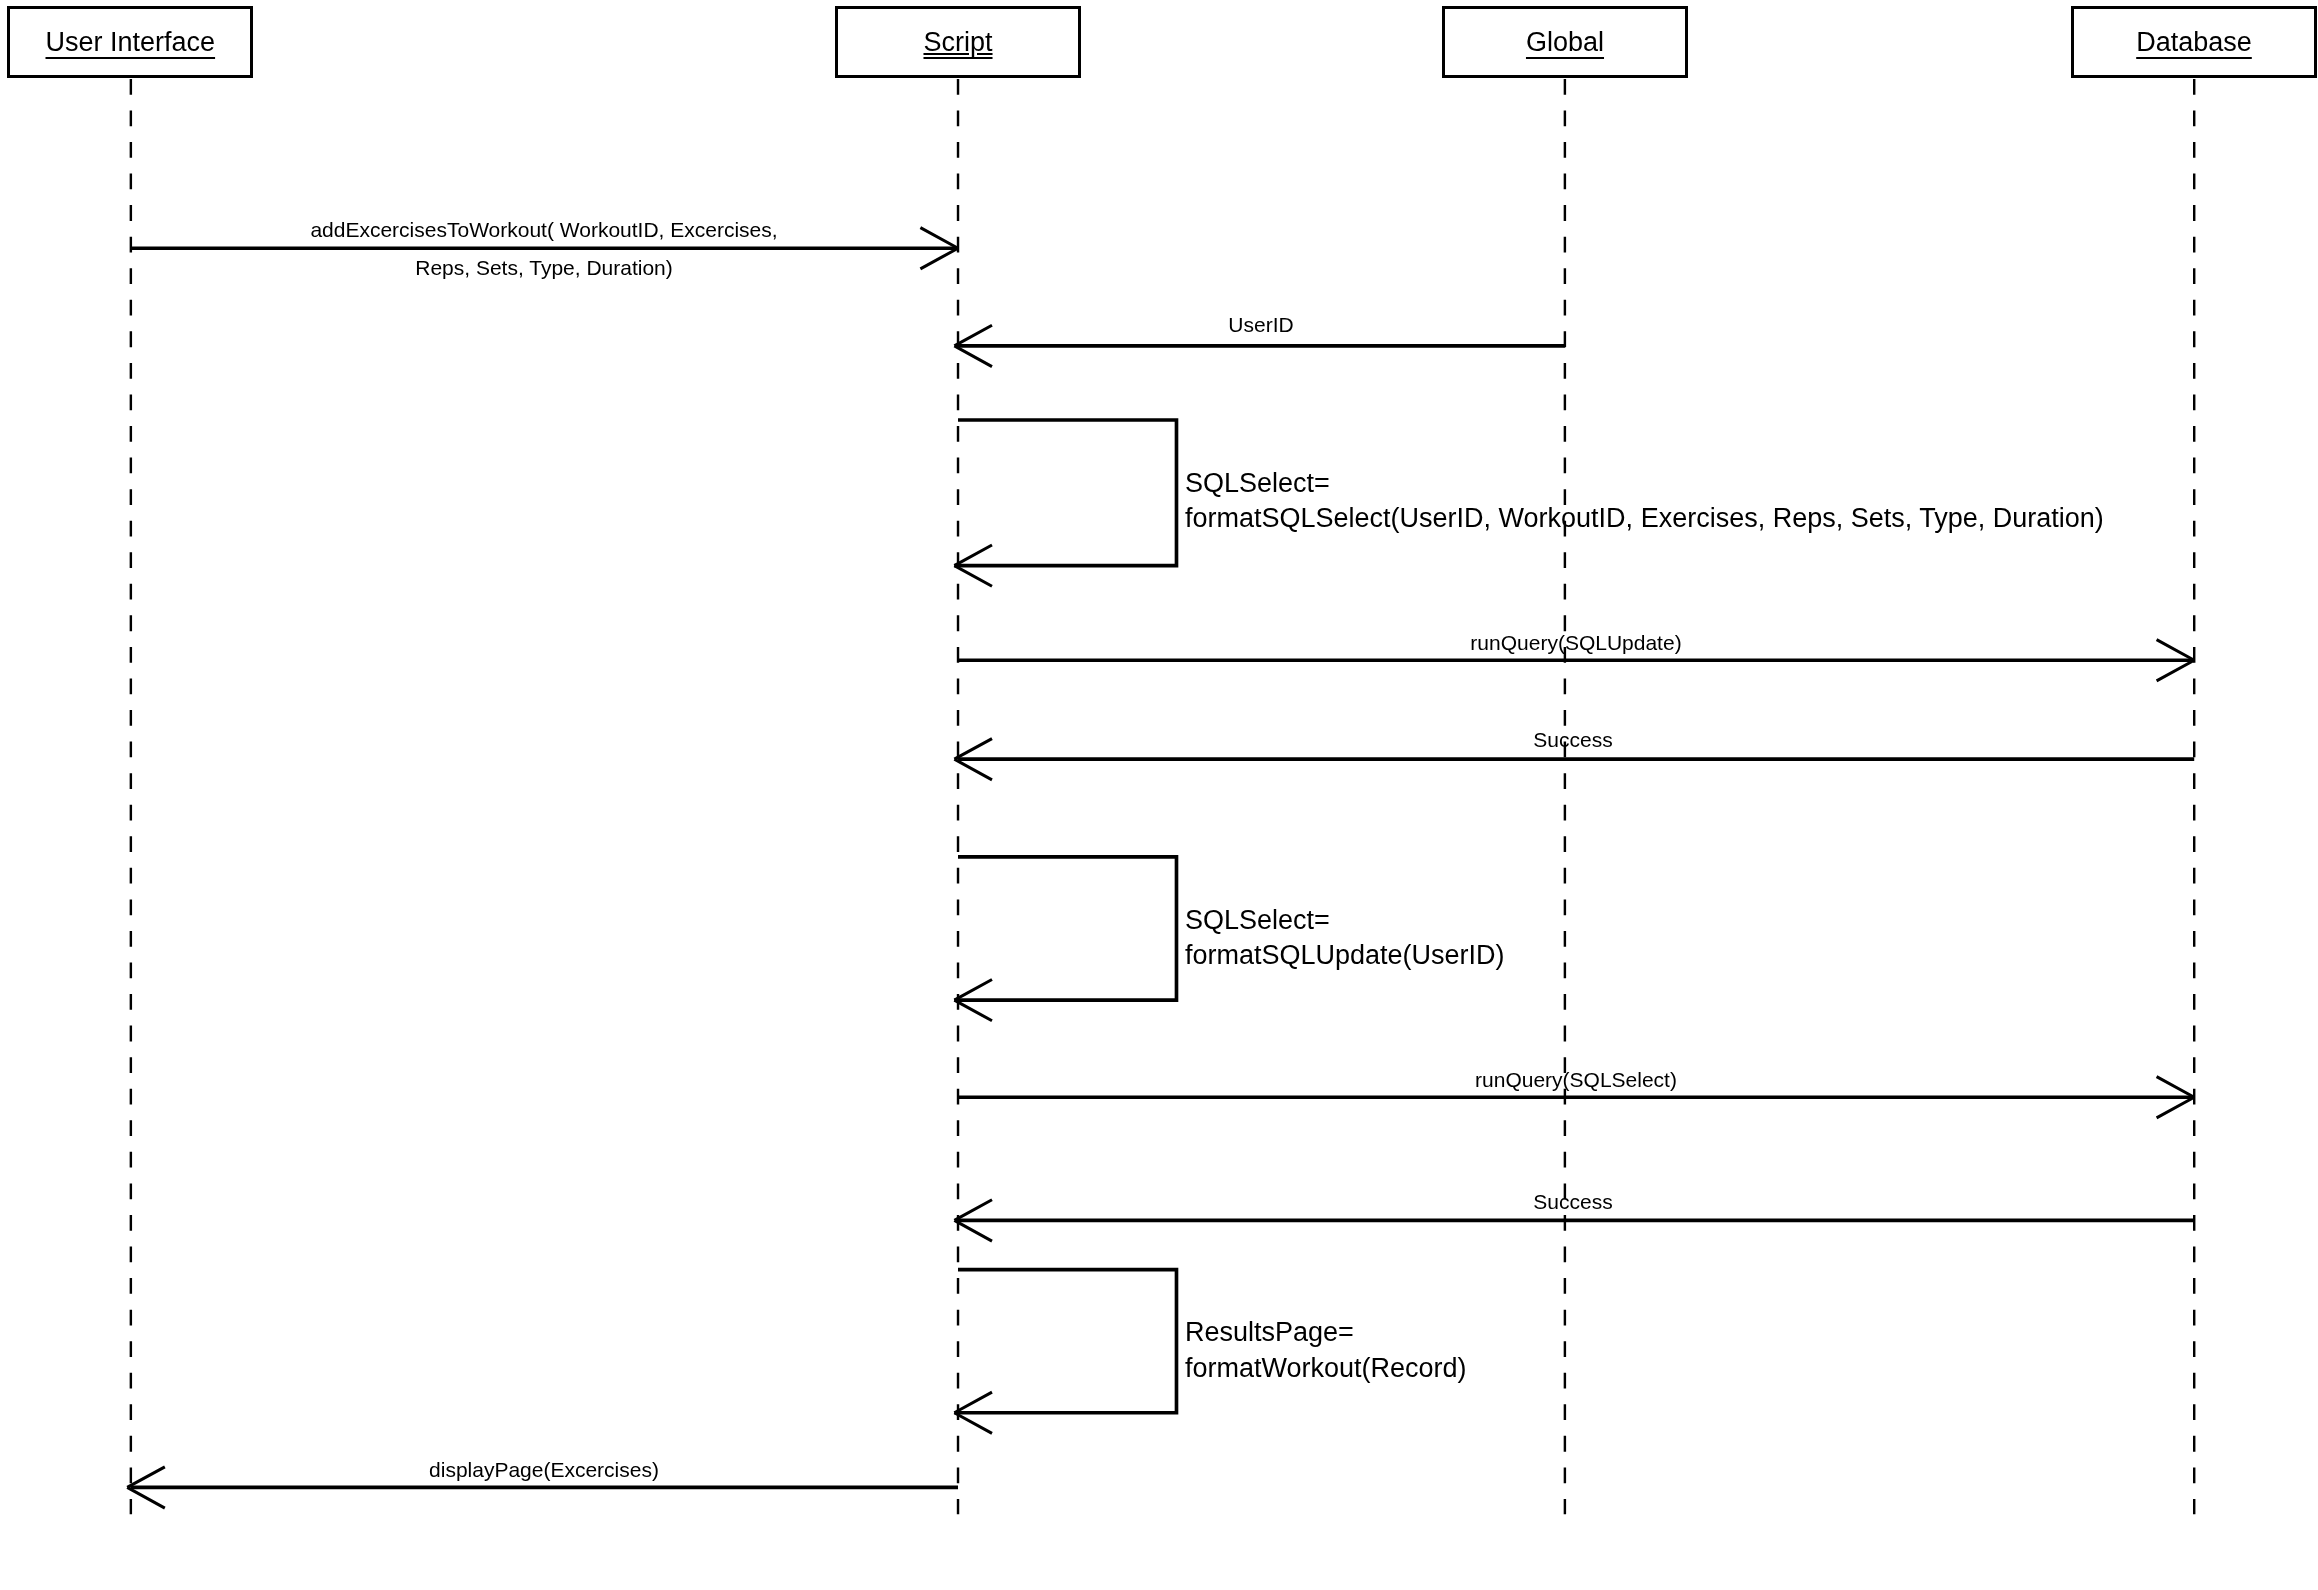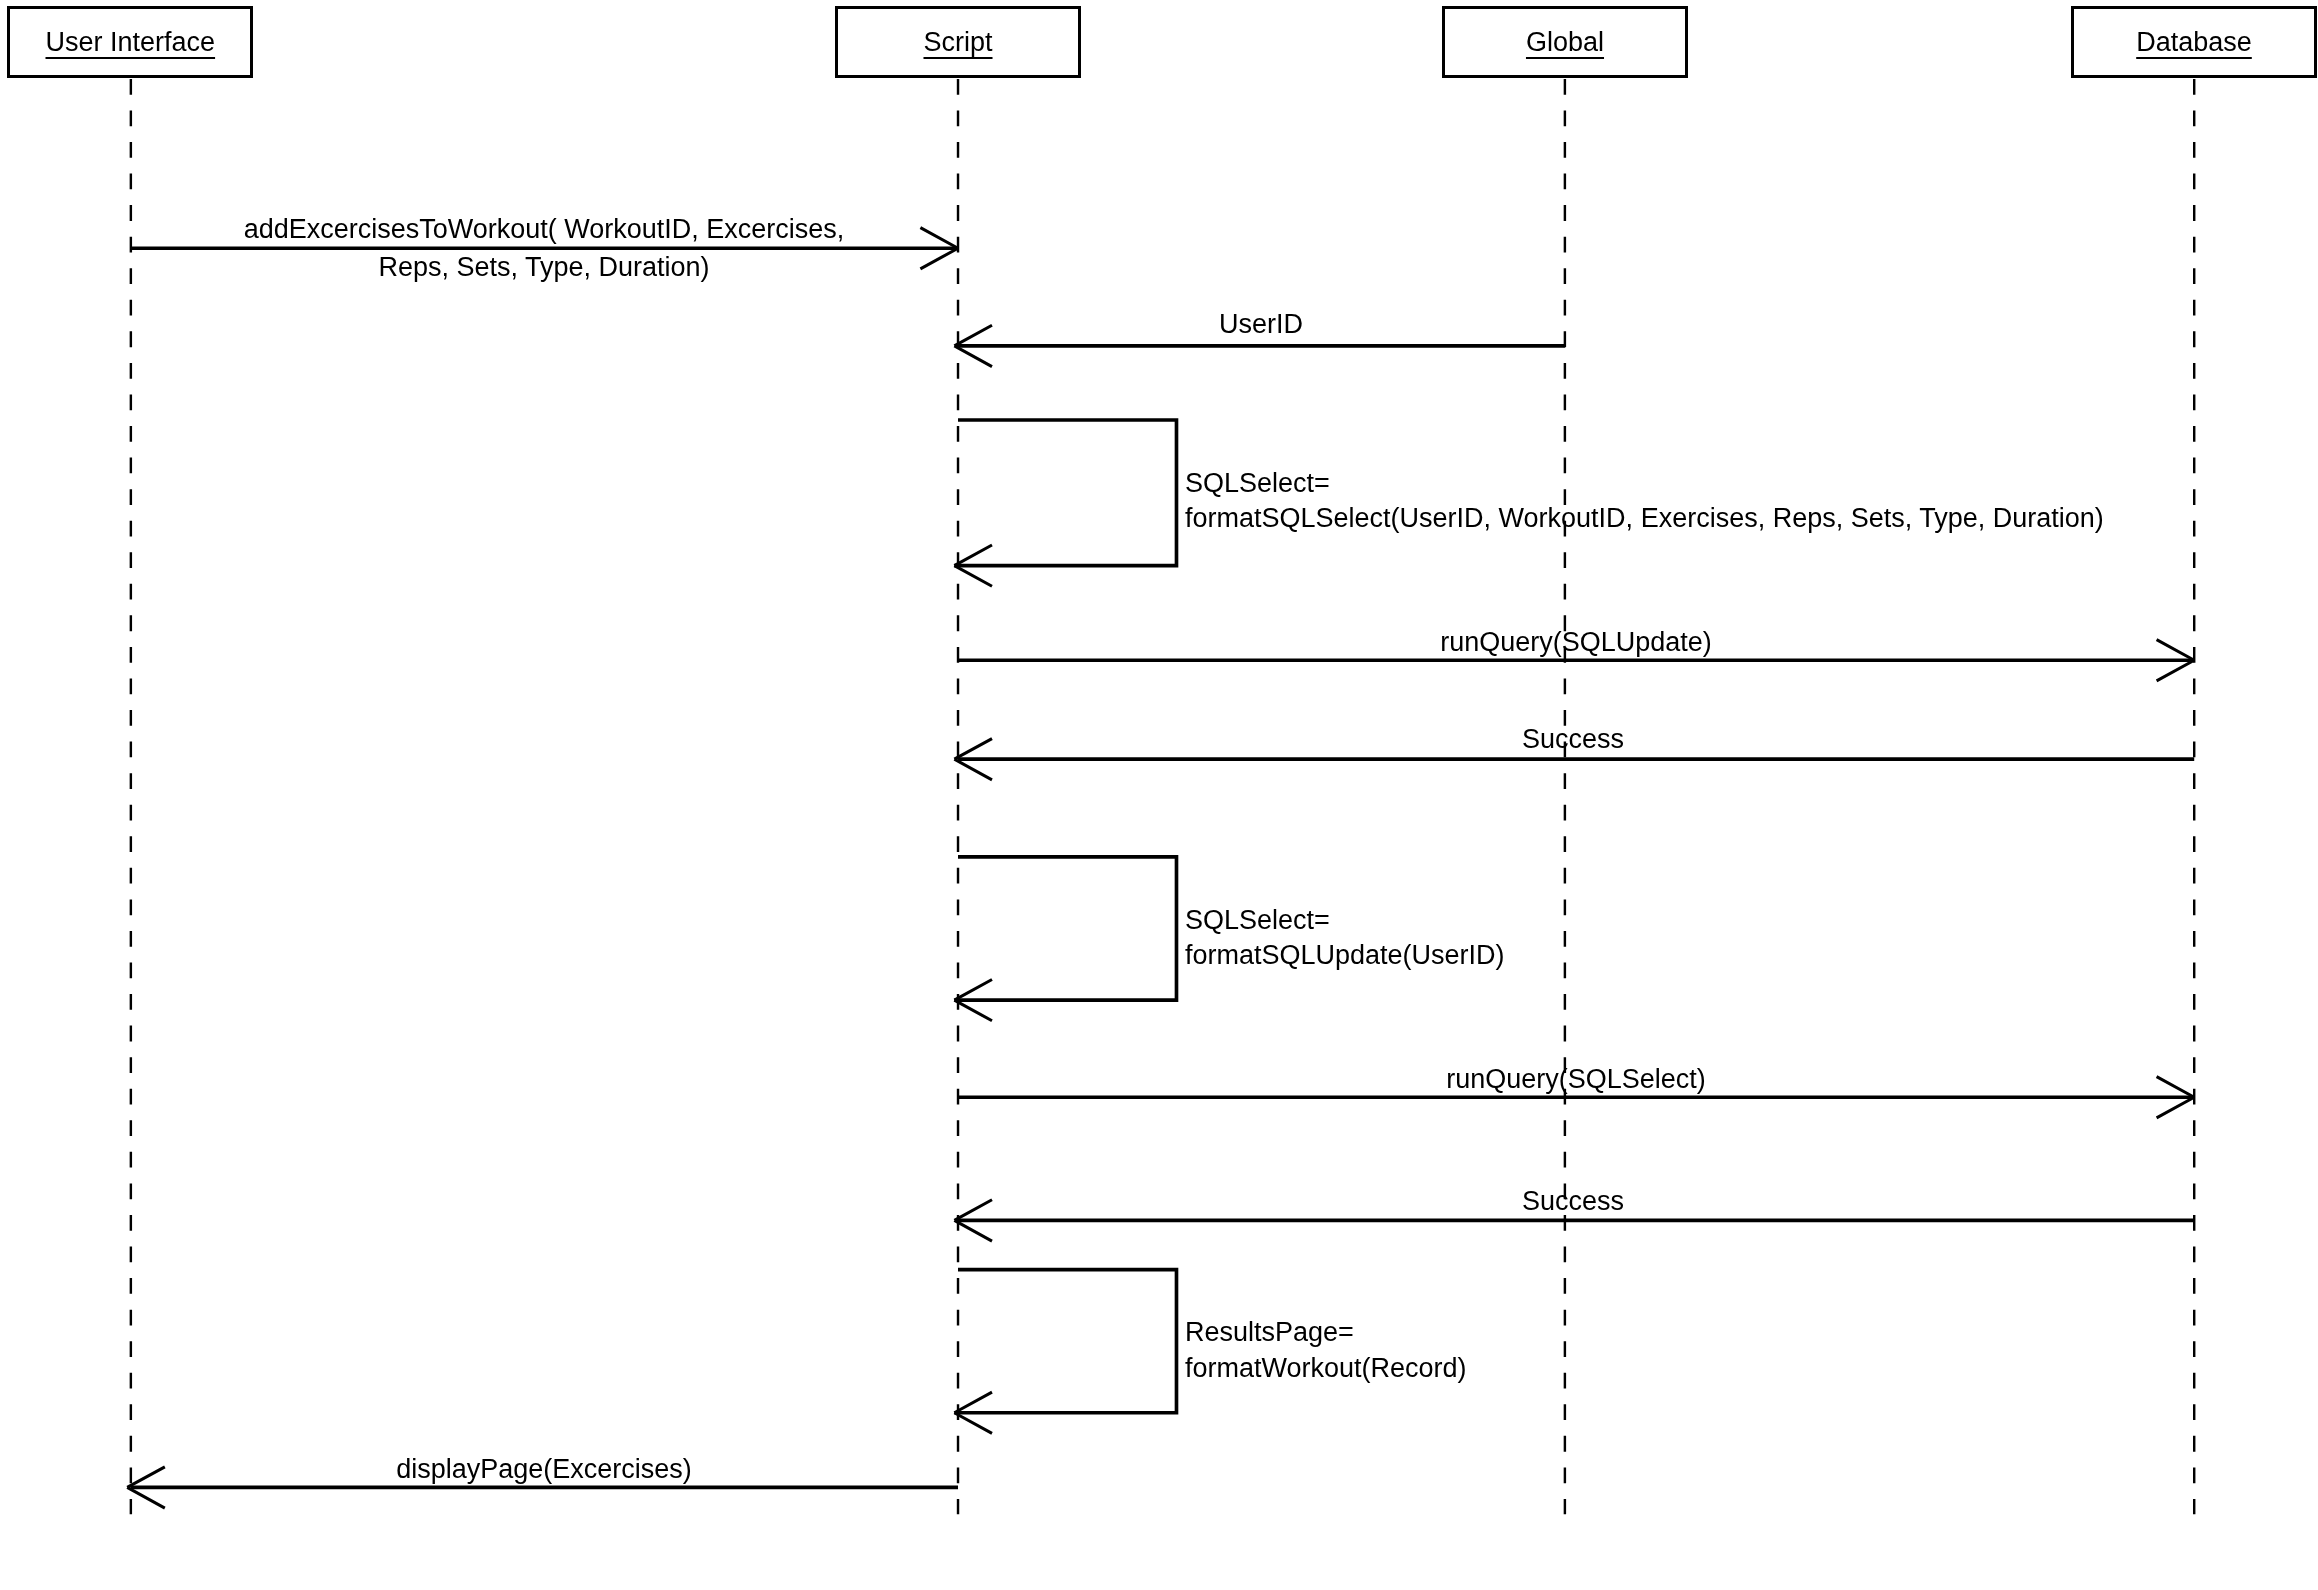--- a/index.html
+++ b/index.html
@@ -37,21 +37,21 @@
     font-size: 27px;
     color: #000000;
     text-decoration: underline;
     text-decoration-thickness: 2.4px;
     text-underline-offset: 5.5px;
     white-space: nowrap;
   }
   .msg-label {
     position: absolute;
     transform: translate(-50%, -50%);
-    font-size: 27px;
+    font-size: 21px;
     color: #000000;
     white-space: nowrap;
     line-height: 1;
   }
   .self-label {
     position: absolute;
     transform: translateY(-50%);
     font-size: 27px;
     color: #000000;
     white-space: nowrap;
@@ -97,21 +97,21 @@
     <polyline points="1578,2092 1938,2092 1938,2328 1572,2328" fill="none" stroke="#000" stroke-width="6"></polyline>
     <path d="M1572,2328 L1634,2294 M1572,2328 L1634,2362" stroke="#000" stroke-width="5" fill="none"></path>
 
     <line x1="1578" y1="2451" x2="215" y2="2451" stroke="#000" stroke-width="6"></line>
     <path d="M209,2451 L271,2417 M209,2451 L271,2485" stroke="#000" stroke-width="5" fill="none"></path>
   </svg>
 
   <div class="actor-box" style="left:7.3px;">
     <span class="actor-label">User Interface</span>
   </div>
-  <div class="actor-box" style="left:835px;">
+  <div class="actor-box" style="left:835px;text-decoration:underline;">
     <span class="actor-label">Script</span>
   </div>
   <div class="actor-box" style="left:2071px;">
     <span class="actor-label">Database</span>
   </div>
   <div class="actor-box" style="left:1442px;">
     <span class="actor-label">Global</span>
   </div>
 
   <div class="msg-label" style="left:544px; top:229px;">addExcercisesToWorkout( WorkoutID, Excercises,</div>

